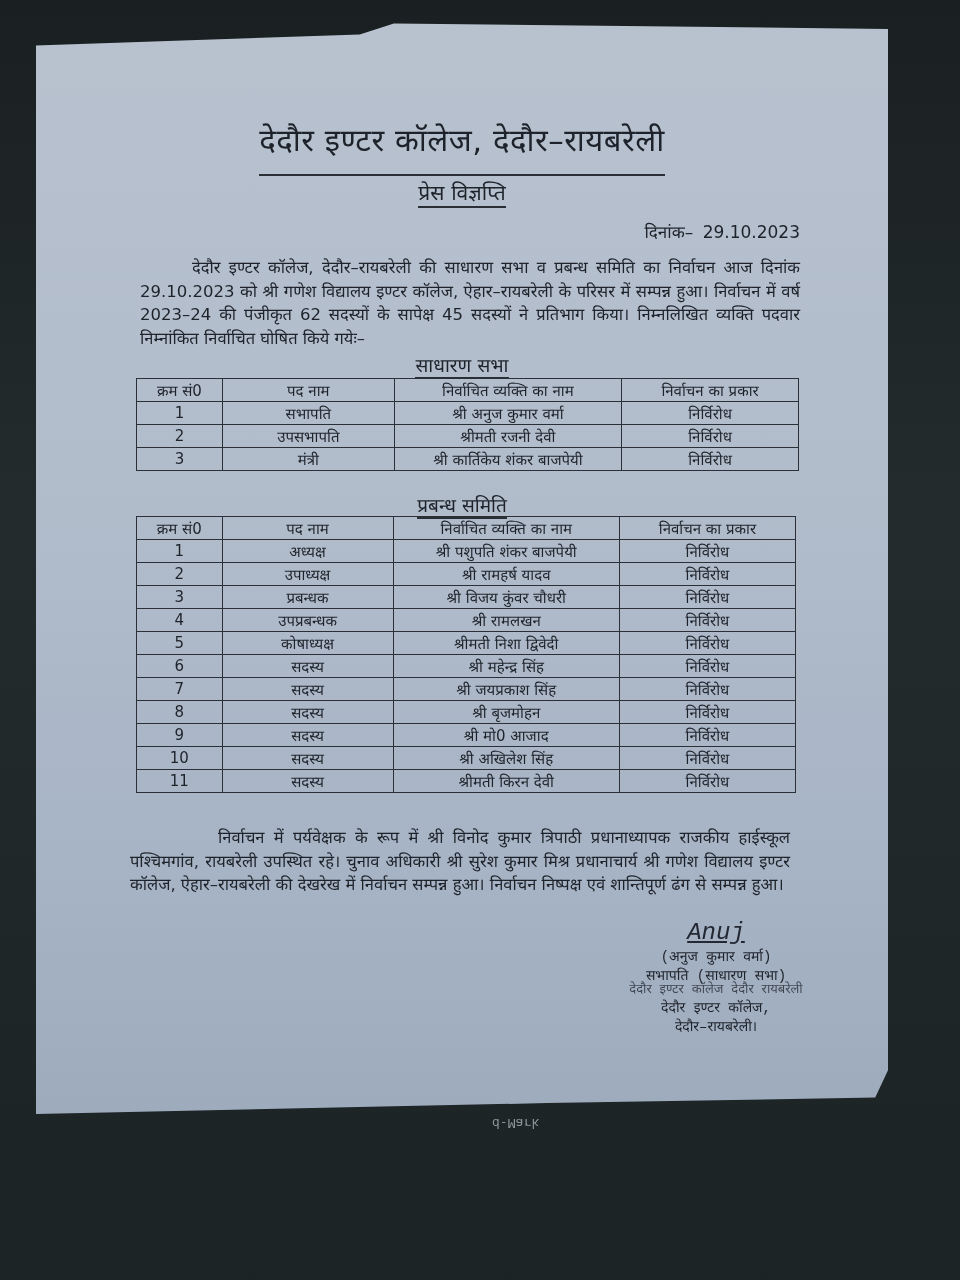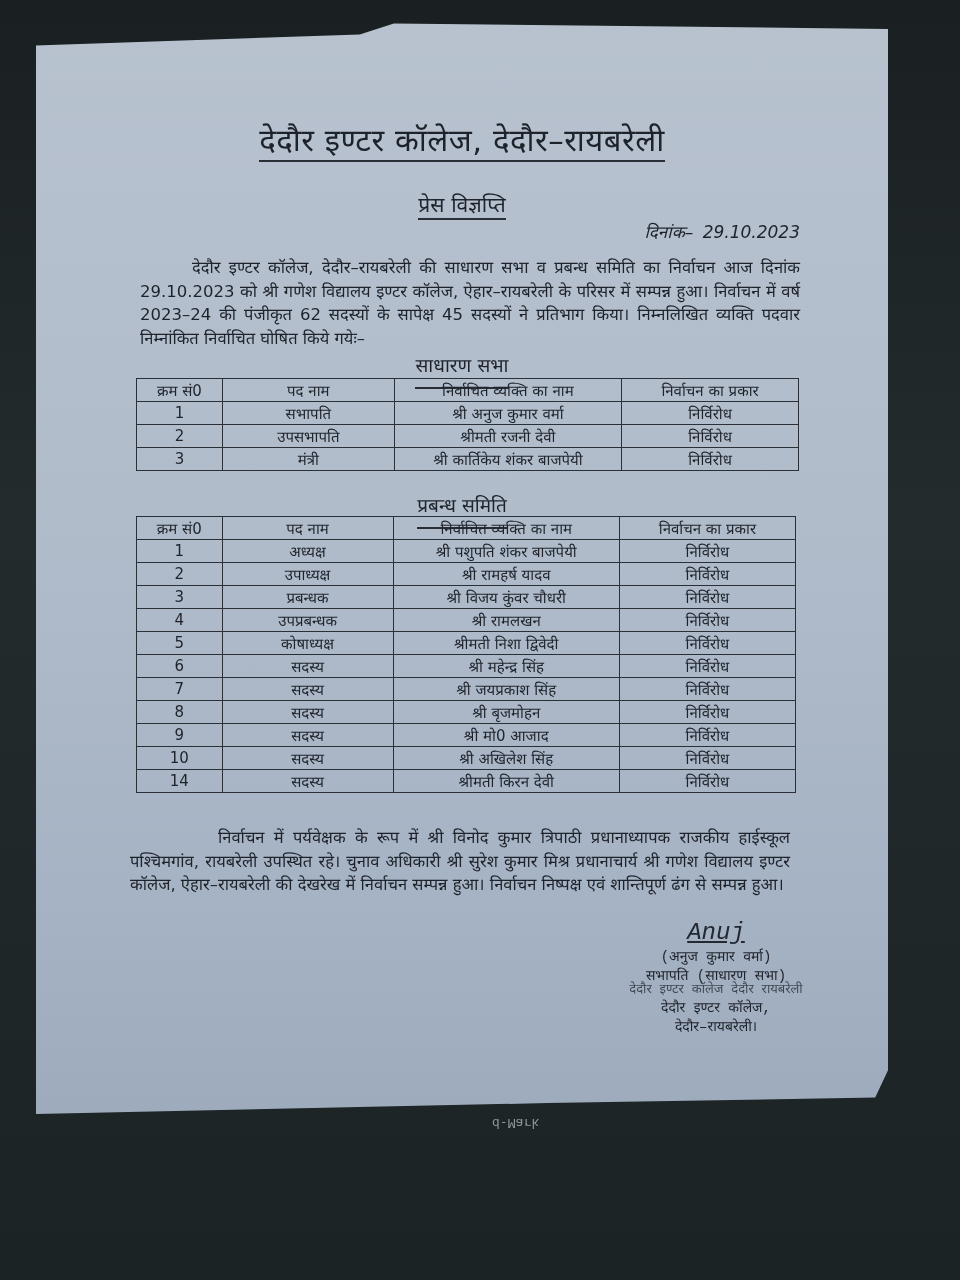--- a/index.html
+++ b/index.html
@@ -30,39 +30,38 @@
   .title {
     position: absolute;
     left: 0; right: 0;
     top: 100px;
     text-align: center;
     font-size: 31px;
     letter-spacing: 0.5px;
   }
   .title span {
     border-bottom: 2px solid #2a2f36;
-    padding-bottom: 2px;
+    padding-bottom: 16px;
   }
   .subtitle {
     position: absolute;
     left: 0; right: 0;
-    top: 172px;
+    top: 160px;
     text-align: center;
     font-size: 21px;
   }
   .subtitle span {
     border-bottom: 2px solid #2a2f36;
     padding-bottom: 1px;
   }
   .date {
     position: absolute;
     right: 88px;
     top: 202px;
     font-size: 17px;
-    font-style: italic;
   }
   .date .lbl { margin-right: 4px; }
   .para {
     position: absolute;
     left: 104px;
     width: 660px;
     font-size: 16.5px;
     line-height: 23.5px;
     text-align: justify;
     text-indent: 52px;
@@ -70,21 +69,21 @@
   .para1 { top: 238px; }
   .para2 { top: 808px; text-indent: 88px; width: 660px; left: 94px; }
   .section-title {
     position: absolute;
     left: 0; right: 0;
     text-align: center;
     font-size: 19px;
   }
   .section-title span {
     border-bottom: 2px solid #2a2f36;
-    padding-bottom: 11px;
+    padding-bottom: 1px;
   }
   .st1 { top: 334px; }
   .st2 { top: 474px; }
   table.grid {
     position: absolute;
     border-collapse: collapse;
     font-size: 15px;
   }
   table.grid td, table.grid th {
     border: 1.3px solid #2b3038;
@@ -259,21 +258,21 @@
           <td>श्री मो0 आजाद</td>
           <td>निर्विरोध</td>
         </tr>
     <tr>
           <td>10</td>
           <td>सदस्य</td>
           <td>श्री अखिलेश सिंह</td>
           <td>निर्विरोध</td>
         </tr>
     <tr>
-          <td>14</td>
+          <td>11</td>
           <td>सदस्य</td>
           <td>श्रीमती किरन देवी</td>
           <td>निर्विरोध</td>
         </tr>
   </tbody>
     </table>
 
   <div class="para para2">निर्वाचन में पर्यवेक्षक के रूप में श्री विनोद कुमार त्रिपाठी प्रधानाध्यापक राजकीय हाईस्कूल पश्चिमगांव, रायबरेली उपस्थित रहे। चुनाव अधिकारी श्री सुरेश कुमार मिश्र प्रधानाचार्य श्री गणेश विद्यालय इण्टर कॉलेज, ऐहार–रायबरेली की देखरेख में निर्वाचन सम्पन्न हुआ। निर्वाचन निष्पक्ष एवं शान्तिपूर्ण ढंग से सम्पन्न हुआ।</div>
 
   <div class="sig">

